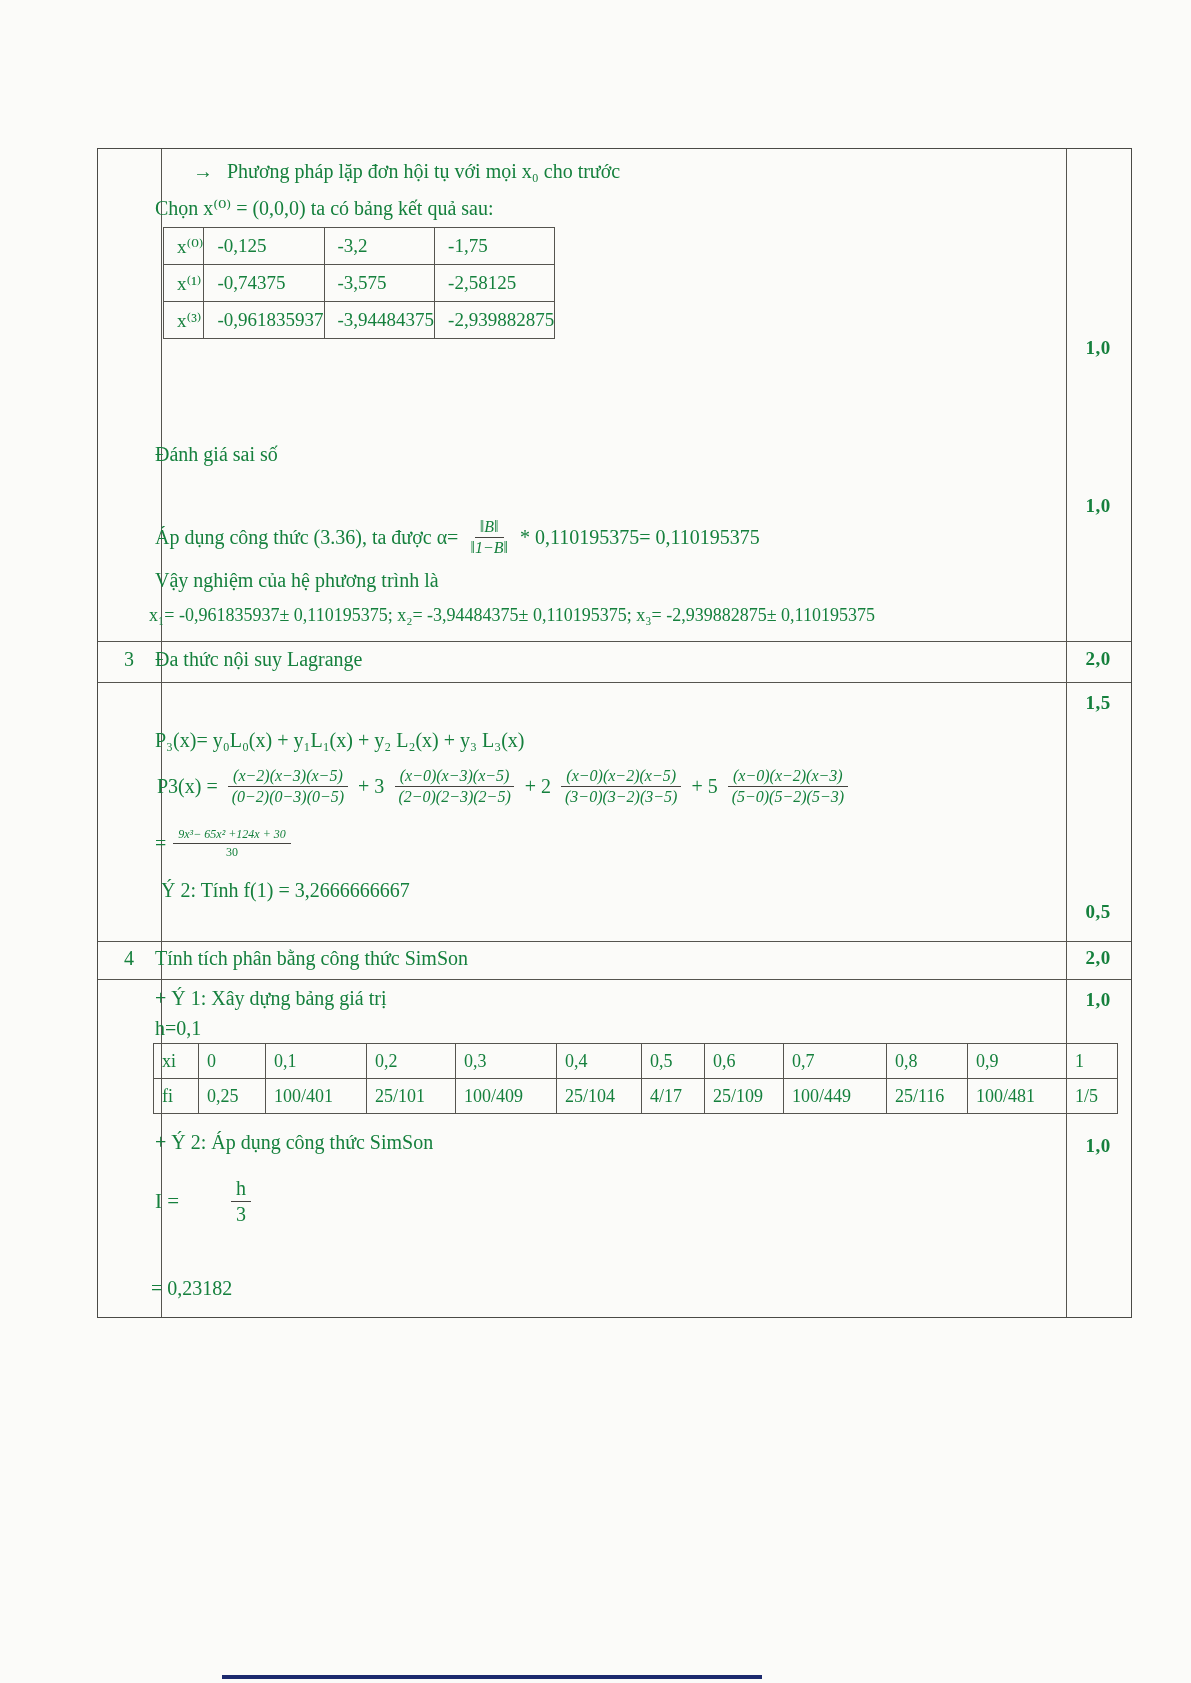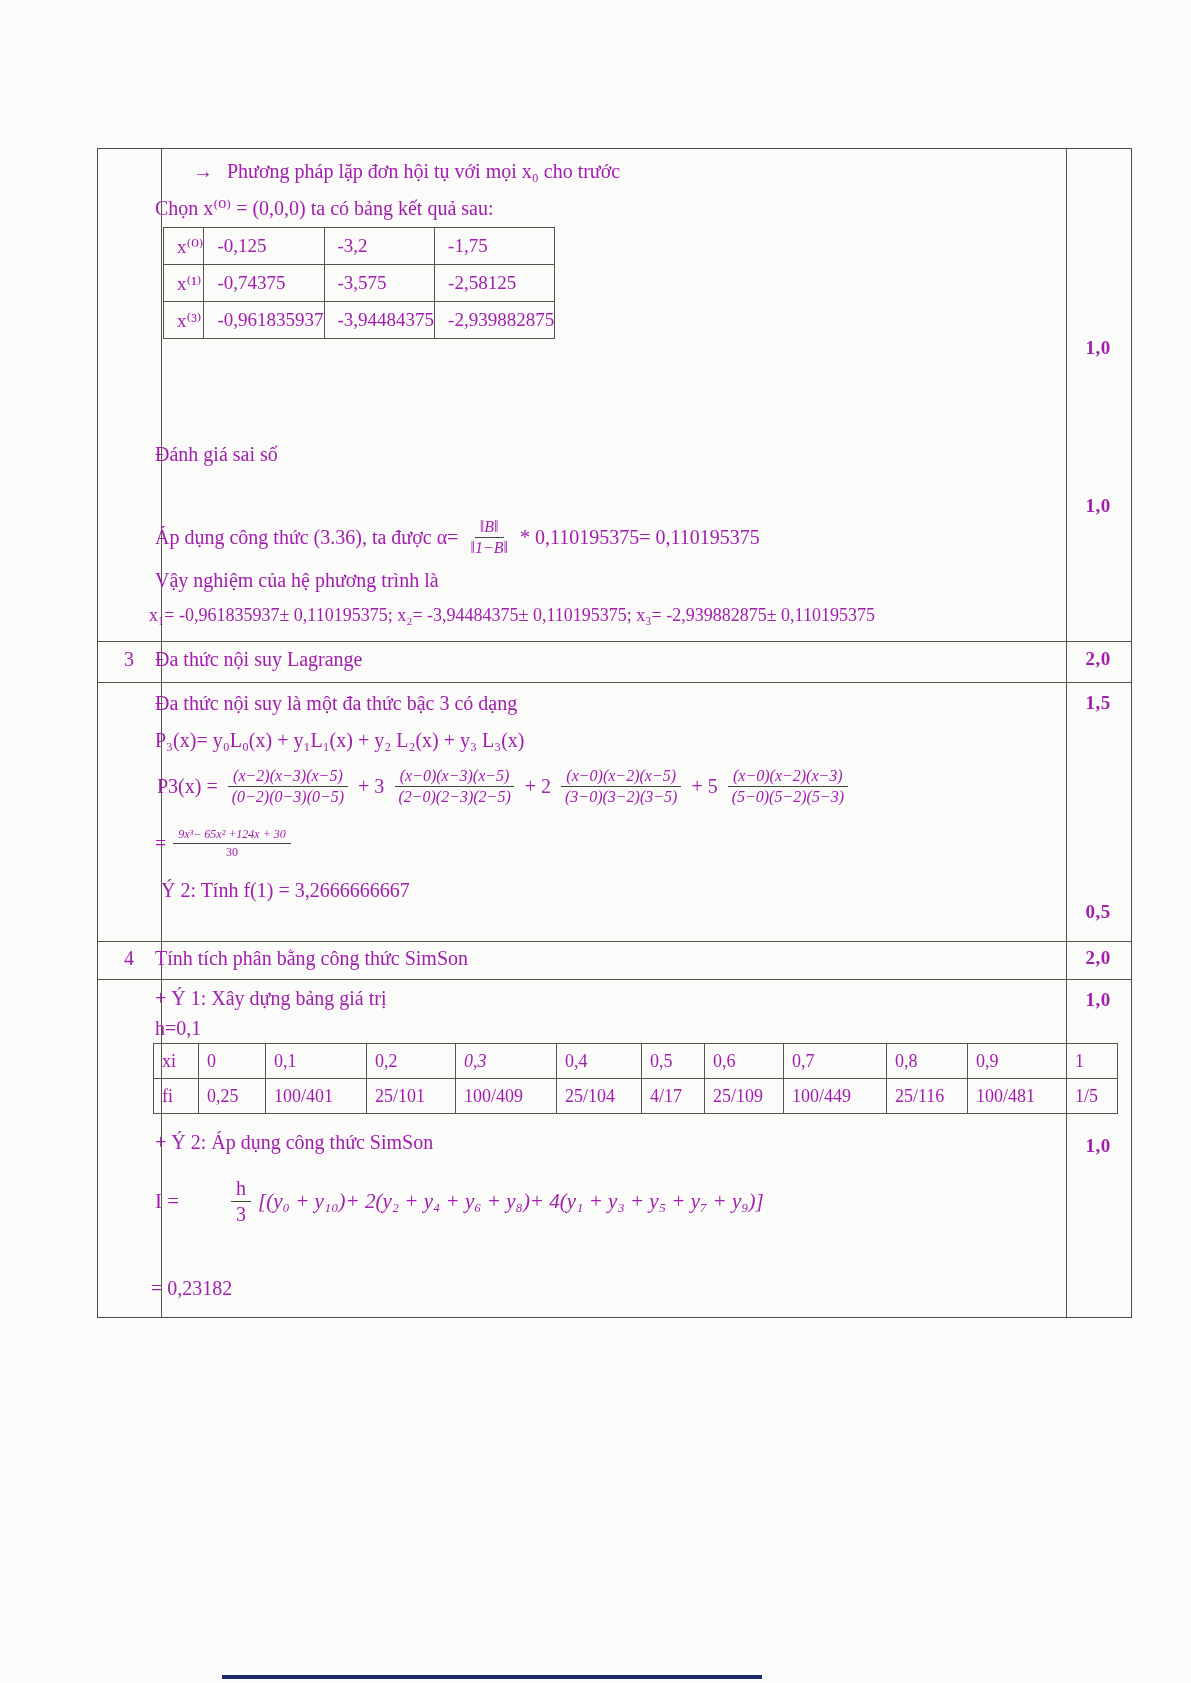--- a/index.html
+++ b/index.html
@@ -1,21 +1,21 @@
 <!DOCTYPE html>
 <html><head>
 <meta charset="utf-8">
 <style>
   html,body{margin:0;padding:0;background:#e8e8e6;}
   .page{
     position:relative;
     width:1191px;height:1683px;
     background:#fbfbf9;
     font-family:"Liberation Serif","DejaVu Serif",serif;
-    color:#a21caf;
+    color:#15803d;
     overflow:hidden;
   }
   .sheet{
     position:absolute;left:97px;top:148px;width:1033px;height:1168px;
     border:1.5px solid #4a4a46;
   }
   .vline{position:absolute;top:0;bottom:0;width:1px;background:#55544f;}
   .hline{position:absolute;left:0;right:0;height:1px;background:#55544f;}
   .txt{position:absolute;font-size:20px;white-space:nowrap;}
   .small{font-size:18px;}
@@ -103,21 +103,20 @@
     <div class="txt" style="left:57px;top:420px;">Vậy nghiệm của hệ phương trình là</div>
     <div class="txt small" style="left:51px;top:456px;">x₁= -0,961835937± 0,110195375; x₂= -3,94484375± 0,110195375; x₃= -2,939882875± 0,110195375</div>
 
     <div class="score" style="top:188px;">1,0</div>
     <div class="score" style="top:346px;">1,0</div>
 
     <div class="qnum" style="top:499px;">3</div>
     <div class="txt" style="left:57px;top:499px;">Đa thức nội suy Lagrange</div>
     <div class="score" style="top:499px;">2,0</div>
 
-    <div class="txt" style="left:57px;top:543px;">Đa thức nội suy là một đa thức bậc 3 có dạng</div>
     <div class="txt" style="left:57px;top:580px;">P₃(x)= y₀L₀(x) + y₁L₁(x) + y₂ L₂(x) + y₃ L₃(x)</div>
 
     <div class="frow" style="left:57px;top:608px;height:58px;">
       <span class="coef">P3(x) =</span>
       <span class="frac mfrac">
         <span class="fnum">(x−2)(x−3)(x−5)</span>
         <span class="fden">(0−2)(0−3)(0−5)</span>
       </span>
       <span class="coef">+ 3</span>
       <span class="frac mfrac">
@@ -156,21 +155,21 @@
     <div class="txt" style="left:57px;top:838px;">+ Ý 1: Xây dựng bảng giá trị</div>
     <div class="txt" style="left:57px;top:868px;">h=0,1</div>
 
     <table class="t2" style="left:55px;top:894px;">
       <tbody>
         <tr>
           <td style="width:36px;">xi</td>
           <td style="width:58px;">0</td>
           <td style="width:92px;">0,1</td>
           <td style="width:80px;">0,2</td>
-          <td style="width:92px;font-style:italic;">0,3</td>
+          <td style="width:92px;">0,3</td>
           <td style="width:76px;">0,4</td>
           <td style="width:54px;">0,5</td>
           <td style="width:70px;">0,6</td>
           <td style="width:94px;">0,7</td>
           <td style="width:72px;">0,8</td>
           <td style="width:90px;">0,9</td>
           <td style="width:42px;">1</td>
         </tr>
         <tr>
           <td>fi</td>
@@ -190,21 +189,20 @@
     </table>
 
     <div class="txt" style="left:57px;top:982px;">+ Ý 2: Áp dụng công thức SimSon</div>
 
     <div class="frow" style="left:57px;top:1022px;height:60px;font-size:21px;">
       <span>I =</span>
       <span class="frac" style="margin-left:52px;font-size:20px;">
         <span class="fnum">h</span>
         <span class="fden">3</span>
       </span>
-      <span class="ital">[(y₀ + y₁₀)+ 2(y₂ + y₄ + y₆ + y₈)+ 4(y₁ + y₃ + y₅ + y₇ + y₉)]</span>
     </div>
 
     <div class="txt" style="left:53px;top:1128px;">= 0,23182</div>
 
     <div class="score" style="top:840px;">1,0</div>
     <div class="score" style="top:986px;">1,0</div>
   </div>
 
   <div class="bluebar" style="left:222px;top:1675px;width:540px;height:4px;"></div>
 </div>

